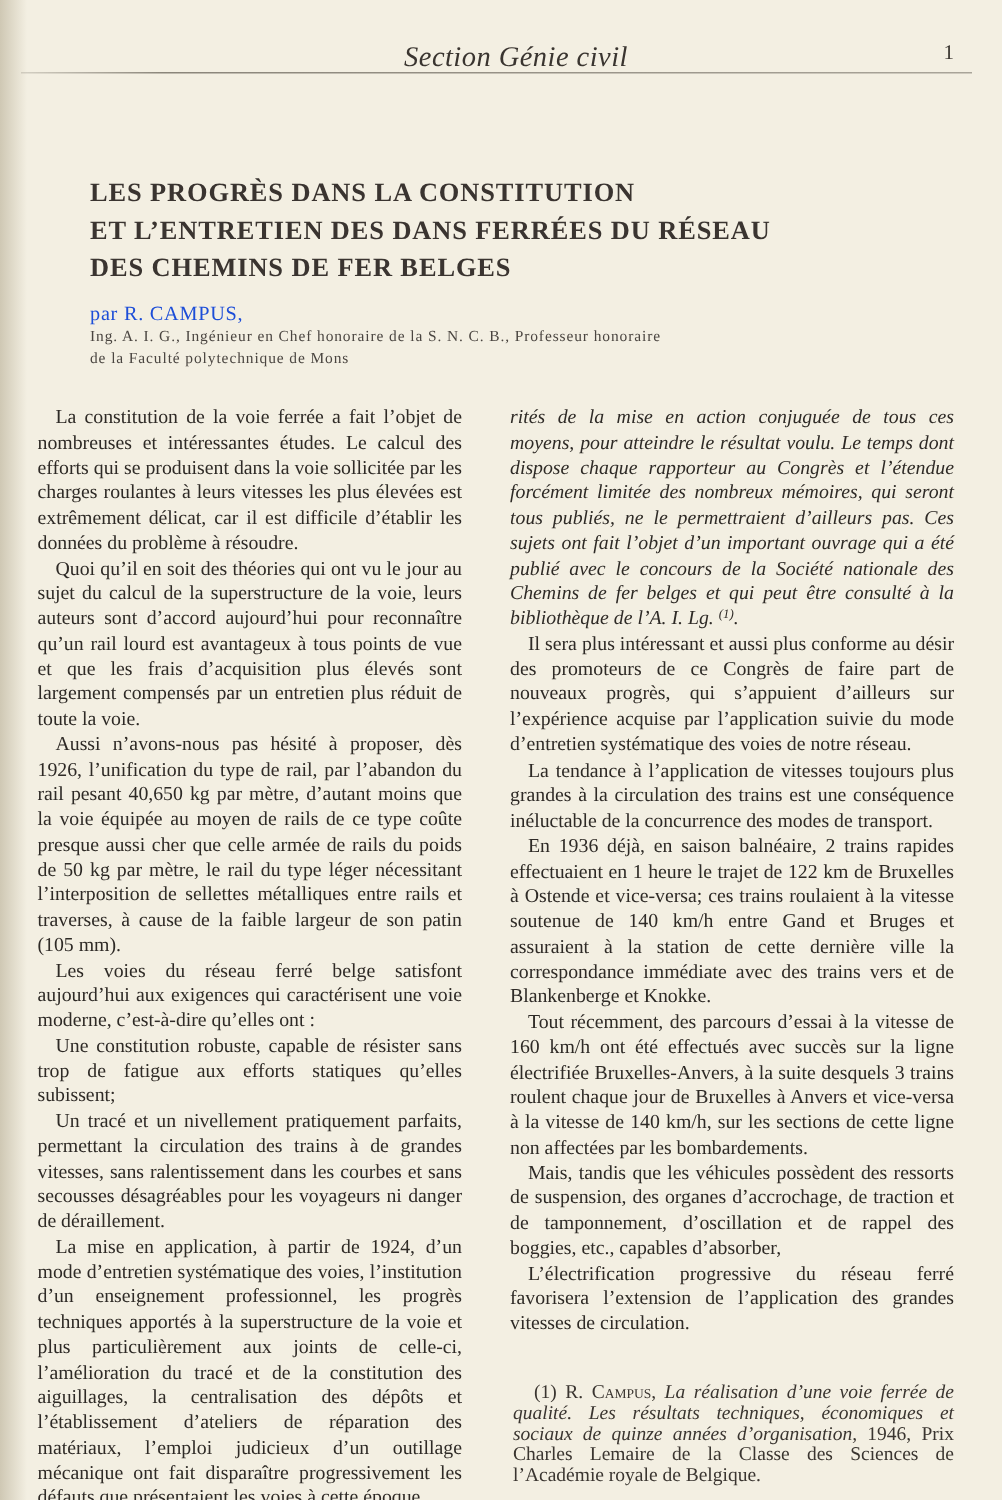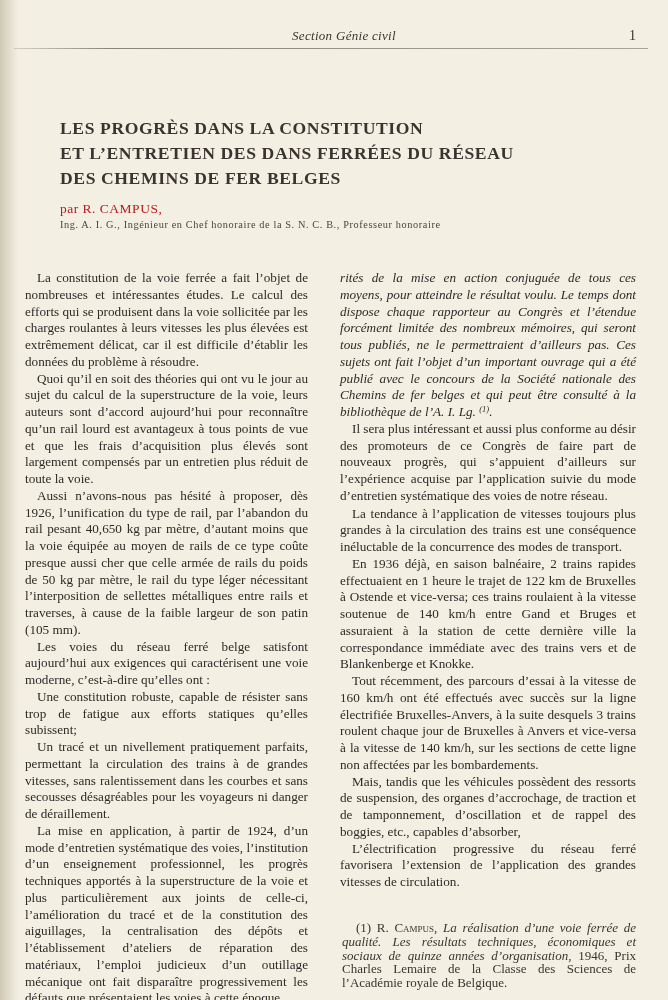--- a/index.html
+++ b/index.html
@@ -12,39 +12,39 @@
     }
     .page-shadow {
       position: absolute; left: 0; top: 0; bottom: 0; width: 18px;
       background: linear-gradient(to right, #cfc8b4, rgba(243,239,226,0));
     }
     .running-head {
       position: absolute; top: 24px; left: 40px; right: 20px; height: 20px;
     }
     .running-title {
       position: absolute; left: 0; right: 0; text-align: center;
-      font-style: italic; font-size: 13px; letter-spacing: 0.3px; color: #3a3530;
+      font-style: italic; font-size: 19px; letter-spacing: 0.3px; color: #3a3530;
       top: 4px;
     }
     .page-number {
       position: absolute; right: 12px; top: 4px; font-size: 14px; color: #3a3530;
     }
     .head-rule {
       position: absolute; top: 48px; left: 14px; right: 20px; height: 1px;
       background: linear-gradient(to right, rgba(90,85,75,0.2), #8a857a 15%, #9a958a 60%, rgba(120,115,105,0.6));
     }
     .title-block {
       position: absolute; top: 116px; left: 60px; right: 40px; 
     }
     .title-line {
       font-weight: bold; font-size: 17.6px; letter-spacing: 0.6px; line-height: 25px;
       color: #3a3430;
     }
     .byline {
-      margin-top: 9px; font-size: 13.5px; letter-spacing: 0.5px; line-height: 17px; color: #b91c1c;
+      margin-top: 9px; font-size: 13.5px; letter-spacing: 0.5px; line-height: 17px; color: #1d4ed8;
     }
     .affil {
       font-size: 10.3px; letter-spacing: 0.6px; line-height: 15px; color: #4a4540;
     }
     .col {
       position: absolute; top: 270px; width: 283px;
       font-size: 13.2px; line-height: 16.75px; text-align: justify;
       color: #2e2a26;
     }
     .col-left { left: 25px; }
@@ -71,20 +71,21 @@
   <div class="page-number">1</div>
 </header>
 <div class="head-rule"></div>
 
 <section class="title-block">
   <div class="title-line">LES PROGRÈS DANS LA CONSTITUTION</div>
   <div class="title-line">ET L’ENTRETIEN DES DANS FERRÉES DU RÉSEAU</div>
   <div class="title-line">DES CHEMINS DE FER BELGES</div>
   <div class="byline">par R. CAMPUS,</div>
   <div class="affil">Ing. A. I. G., Ingénieur en Chef honoraire de la S. N. C. B., Professeur honoraire</div>
+  <div class="affil">de la Faculté polytechnique de Mons</div>
 </section>
 
 <section class="col col-left">
   <p>La constitution de la voie ferrée a fait l’objet de nombreuses et intéressantes études. Le calcul des efforts qui se produisent dans la voie sollicitée par les charges roulantes à leurs vitesses les plus élevées est extrêmement délicat, car il est difficile d’établir les données du problème à résoudre.</p>
   <p>Quoi qu’il en soit des théories qui ont vu le jour au sujet du calcul de la superstructure de la voie, leurs auteurs sont d’accord aujourd’hui pour reconnaître qu’un rail lourd est avantageux à tous points de vue et que les frais d’acquisition plus élevés sont largement compensés par un entretien plus réduit de toute la voie.</p>
   <p>Aussi n’avons-nous pas hésité à proposer, dès 1926, l’unification du type de rail, par l’abandon du rail pesant 40,650 kg par mètre, d’autant moins que la voie équipée au moyen de rails de ce type coûte presque aussi cher que celle armée de rails du poids de 50 kg par mètre, le rail du type léger nécessitant l’interposition de sellettes métalliques entre rails et traverses, à cause de la faible largeur de son patin (105 mm).</p>
   <p>Les voies du réseau ferré belge satisfont aujourd’hui aux exigences qui caractérisent une voie moderne, c’est-à-dire qu’elles ont :</p>
   <p>Une constitution robuste, capable de résister sans trop de fatigue aux efforts statiques qu’elles subissent;</p>
   <p>Un tracé et un nivellement pratiquement parfaits, permettant la circulation des trains à de grandes vitesses, sans ralentissement dans les courbes et sans secousses désagréables pour les voyageurs ni danger de déraillement.</p>
   <p>La mise en application, à partir de 1924, d’un mode d’entretien systématique des voies, l’institution d’un enseignement professionnel, les progrès techniques apportés à la superstructure de la voie et plus particulièrement aux joints de celle-ci, l’amélioration du tracé et de la constitution des aiguillages, la centralisation des dépôts et l’établissement d’ateliers de réparation des matériaux, l’emploi judicieux d’un outillage mécanique ont fait disparaître progressivement les défauts que présentaient les voies à cette époque.</p>

